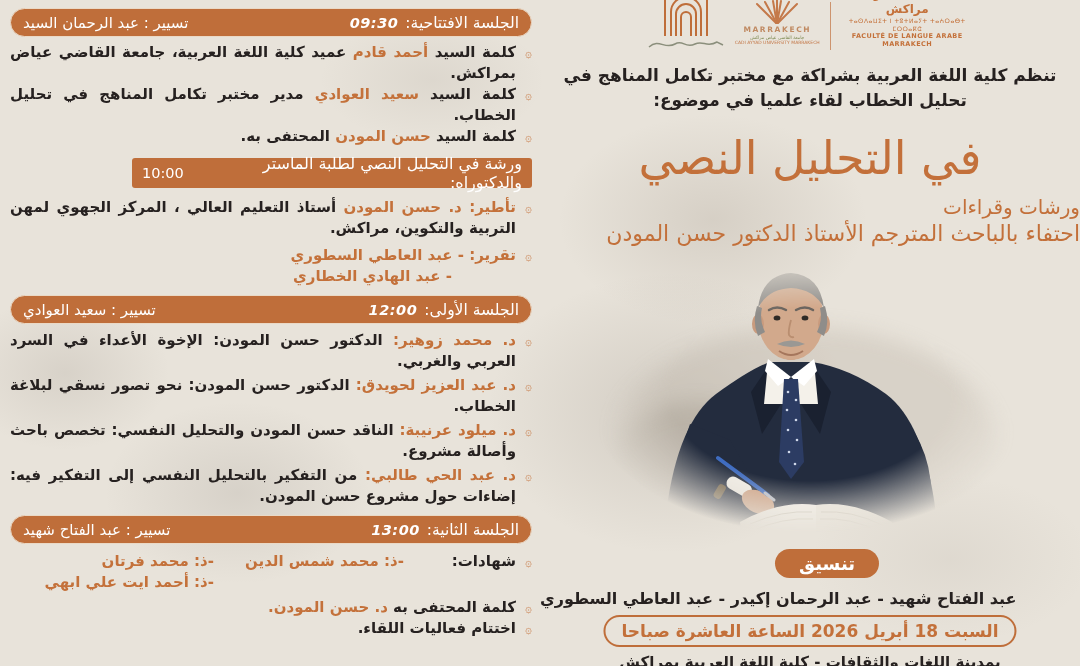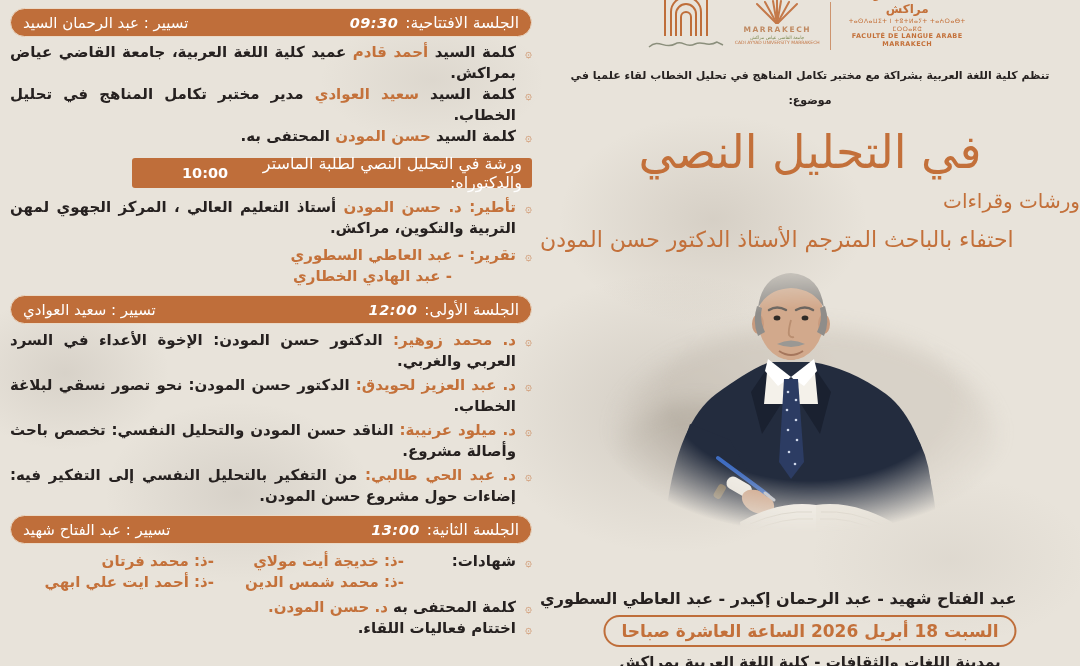--- a/index.html
+++ b/index.html
@@ -28,21 +28,21 @@
   .item{position:relative;margin:0;padding-right:16px;font-size:15px;font-weight:bold;line-height:21px;text-align:justify;}
   .rosette{position:absolute;right:0;top:1px;color:#c4713a;font-size:12px;font-weight:normal;}
   .t-orange{color:#c4713a;}
   .t-black{color:#262120;}
   .items-a{margin-top:5px;}
   .workshop-banner{
     margin-top:11px;background:#bf6e3a;color:#fff;width:400px;box-sizing:border-box;
     height:30px;border-radius:3px;display:flex;align-items:center;gap:9px;padding:0 10px;
   }
   .workshop-banner .w-title{font-size:16px;}
-  .workshop-banner .w-time{font-weight:bold;font-size:14.5px;margin-left:40px;}
+  .workshop-banner .w-time{font-weight:normal;font-size:14.5px;}
   .framing{margin-top:9px;}
   .report{margin-top:6px;}
   .report-line2{display:block;padding-right:64px;}
   .items-b{margin-top:6px;}
   .items-b .item{margin-bottom:3px;}
   .pill-2{margin-top:8px;}
   .pill-3{margin-top:8px;}
   .testimonies{margin-top:7px;display:flex;direction:rtl;font-size:15px;font-weight:bold;line-height:21px;}
   .testi-label{position:relative;padding-right:16px;width:112px;flex:none;color:#262120;}
   .testi-col{width:190px;flex:none;}
@@ -55,24 +55,24 @@
   .univ-block{display:flex;flex-direction:column;align-items:center;margin-top:0;}
   .univ-name{font-size:7.5px;letter-spacing:1.6px;color:#c08a62;font-weight:bold;margin-top:1px;}
   .univ-cap1{font-size:4.5px;color:#7d8a52;margin-top:1px;}
   .univ-cap2{font-size:4.5px;color:#c4794a;}
   .logo-divider{width:1.5px;height:48px;background:#c4794a;opacity:.75;margin-top:2px;}
   .faculty-block{margin-top:-13px;text-align:center;color:#c4713a;width:132px;}
   .fac-ar1{font-size:12px;font-weight:bold;line-height:15px;}
   .fac-ar2{font-size:12px;font-weight:bold;line-height:15px;}
   .fac-tif{font-size:6px;line-height:7.5px;letter-spacing:.5px;}
   .fac-fr{font-size:6.5px;font-weight:bold;line-height:8px;letter-spacing:.4px;}
-  .intro{direction:rtl;text-align:center;font-size:11px;font-weight:bold;line-height:25px;padding:0 14px;margin-top:5px;color:#262120;}
+  .intro{direction:rtl;text-align:center;font-size:17px;font-weight:bold;line-height:25px;padding:0 14px;margin-top:5px;color:#262120;}
   .main-title{direction:rtl;text-align:center;color:#c3703a;font-size:46px;line-height:56px;margin-top:2px;}
   .subtitle{direction:rtl;text-align:right;color:#c3703a;font-size:20px;margin-top:9px;}
-  .honoree{direction:rtl;text-align:left;color:#c3703a;font-size:22px;margin-top:14px;}
+  .honoree{direction:rtl;text-align:right;color:#c3703a;font-size:22px;margin-top:2px;}
   .photo{
     position:absolute;top:262px;left:50px;width:440px;height:300px;
     -webkit-mask-image:radial-gradient(ellipse 64% 58% at 50% 44%, #000 50%, transparent 80%);
     mask-image:radial-gradient(ellipse 64% 58% at 50% 44%, #000 50%, transparent 80%);
   }
   .coord-badge{
     position:absolute;top:549px;left:235px;background:#bf6e3a;color:#fff;
     border-radius:15px;padding:4px 24px;font-size:18px;font-weight:bold;
   }
   .coord-names{position:absolute;top:589px;width:100%;text-align:left;direction:rtl;font-size:16px;font-weight:bold;color:#262120;}
@@ -132,21 +132,20 @@
       <span class="s-right">
           <span>الجلسة الثانية:</span>
           <span class="s-time">13:00</span>
         </span>
       <span class="s-chair">تسيير : عبد الفتاح شهيد</span>
     </div>
 
     <div class="testimonies">
       <span class="testi-label"><span class="rosette">۞</span><span>شهادات:</span></span>
       <span class="testi-col">
-        <div>-ذ: خديجة أيت مولاي</div>
         <div>-ذ: محمد شمس الدين</div>
       </span>
       <span class="testi-col">
         <div>-ذ: محمد فرتان</div>
         <div>-ذ: أحمد ايت علي ابهي</div>
       </span>
     </div>
 
     <div class="closing-items">
       <p class="item"><span class="rosette">۞</span><span class="t-black">كلمة المحتفى به </span><span class="t-orange"> د. حسن المودن.</span></p>
@@ -263,18 +262,19 @@
         <path d="M226,243 Q262,238 302,260 L298,286 Q262,269 226,278 Z" fill="#eeeae1"></path>
         <g stroke="#cfc9bd" stroke-width="1" fill="none">
           <path d="M160,262 Q192,248 222,250"></path>
             <path d="M162,269 Q193,255 223,257"></path>
           <path d="M231,250 Q262,248 292,263"></path>
             <path d="M230,257 Q261,255 290,270"></path>
         </g>
       </svg>
     </div>
 
+    <div class="coord-badge">تنسيق</div>
     <div class="coord-names">عبد الفتاح شهيد - عبد الرحمان إكيدر - عبد العاطي السطوري</div>
     <div class="date-pill">السبت 18 أبريل 2026 الساعة العاشرة صباحا</div>
     <div class="venue">بمدينة اللغات والثقافات - كلية اللغة العربية بمراكش</div>
   </div>
 
 </div>
 
 </body></html>

